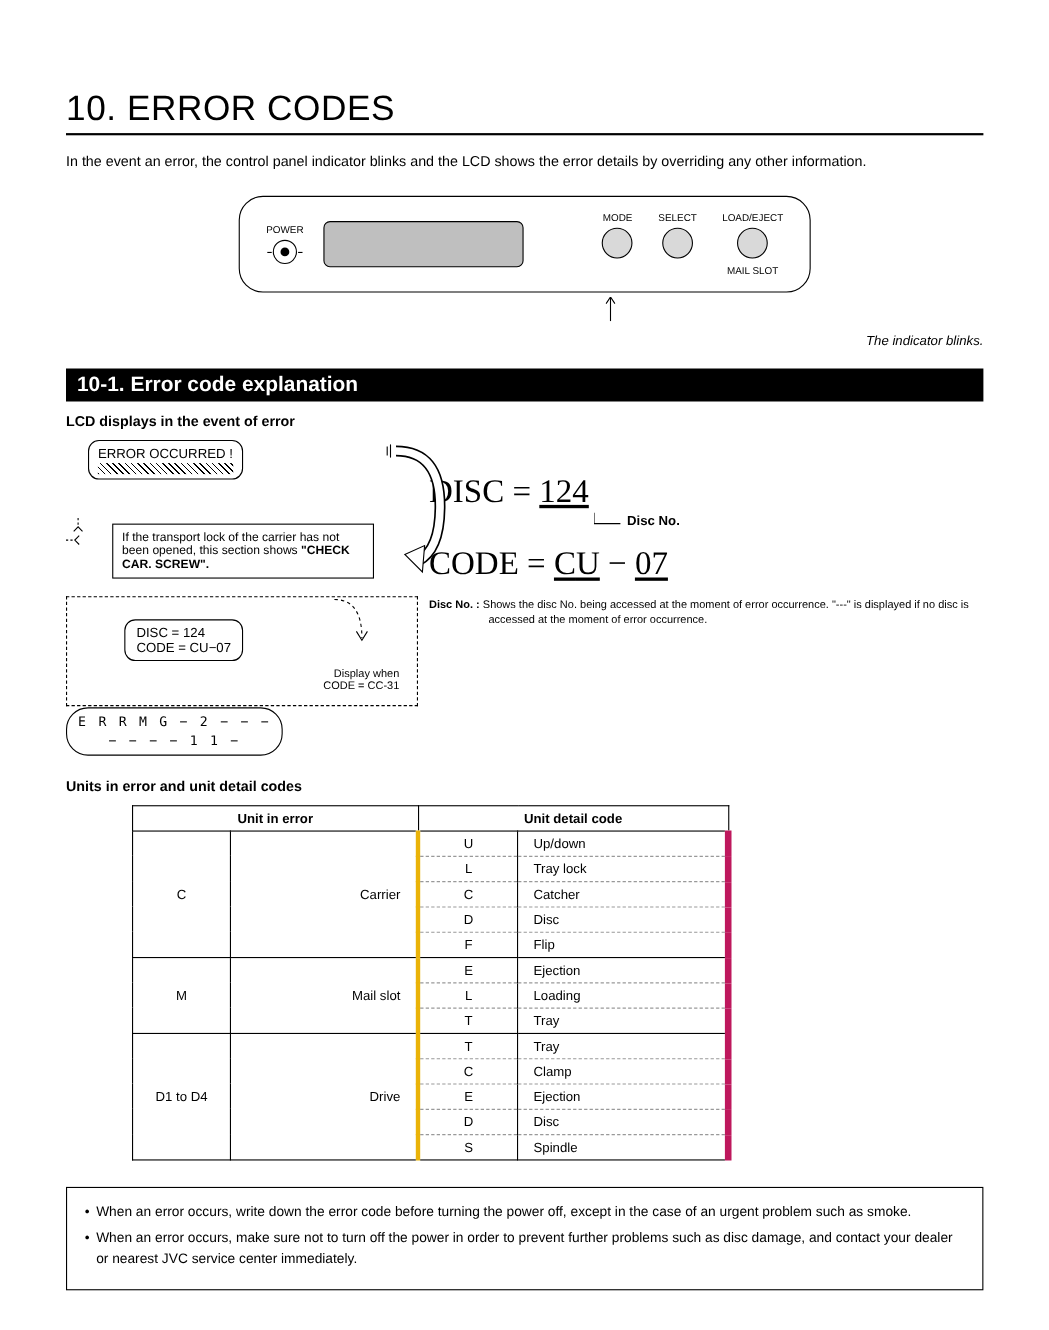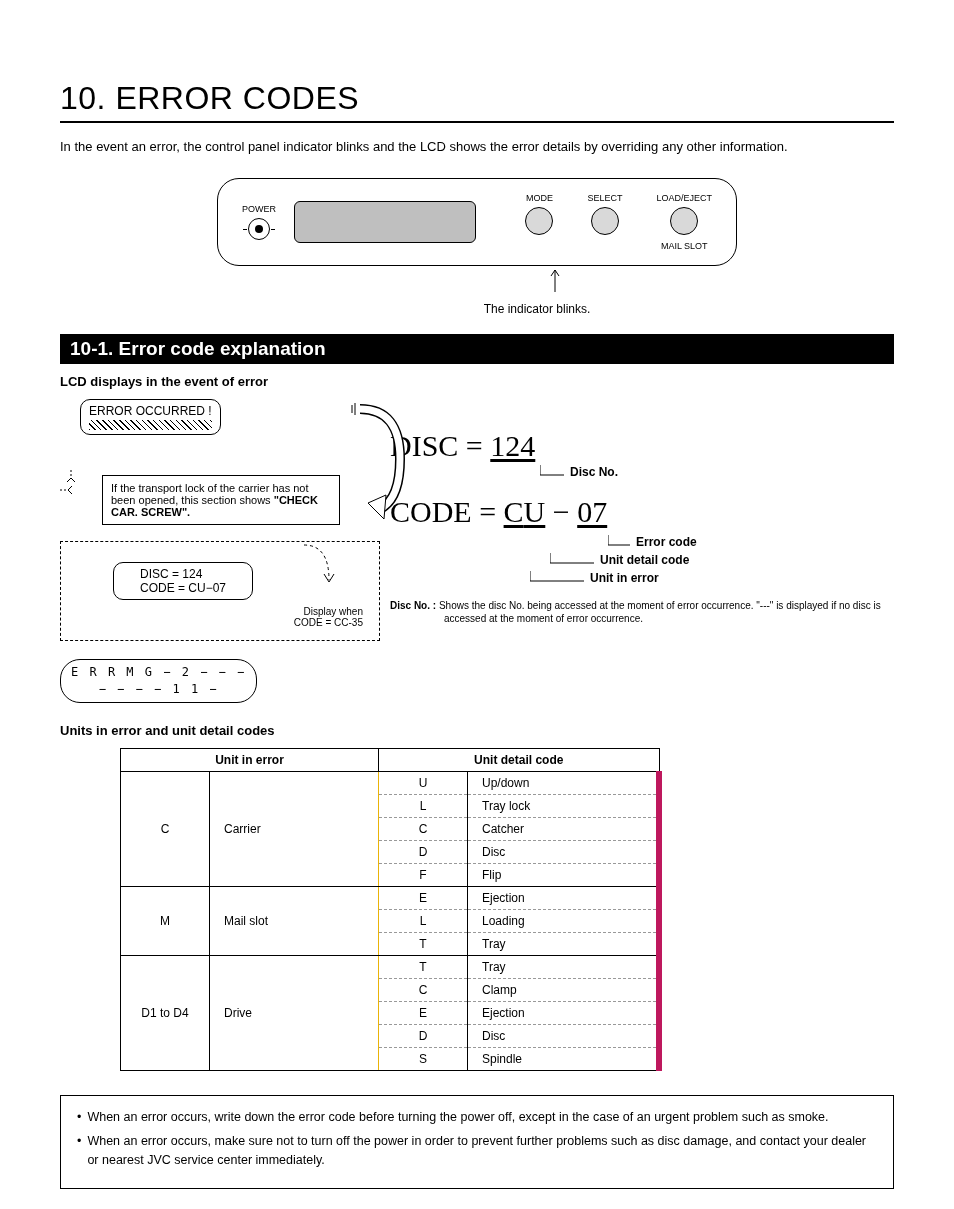--- a/index.html
+++ b/index.html
@@ -64,34 +64,35 @@
   .power-ticks::before, .power-ticks::after {
     content: ""; position: absolute; width: 4px; height: 1px; background:#000;
   }
   .power-ticks::before { left:-6px; top:50%; }
   .power-ticks::after { right:-6px; top:50%; }
   .lcd {
     width: 180px; height: 40px; background: #bfbfbf;
     border: 1.5px solid #000; border-radius: 6px;
   }
   .btn-group {
-    display: flex; gap: 34px; align-items: flex-start;
+    display: flex; gap: 23px; align-items: flex-start;
     margin-left: auto;
   }
   .btn-col { text-align: center; font-size: 9px; }
   .btn-label-top { margin-bottom: 4px; height: 10px; }
   .btn-circle {
     width: 26px; height: 26px; border: 1.5px solid #000; border-radius: 50%;
     background: #d9d9d9; display: inline-block;
   }
   .btn-label-bottom { margin-top: 4px; height: 10px; }
   .indicator-text {
     font-size: 12px;
-    text-align: center;
+    text-align: right;
     margin: 8px 0 18px 120px;
+    font-style: italic;
   }
   .arrow-up {
     text-align:center; margin-left: 155px; margin-top:-4px; margin-bottom:-2px;
   }
   .section-bar {
     background: #000; color: #fff; font-size: 19px; font-weight: bold;
     padding: 4px 10px; margin-bottom: 10px;
   }
   .bold13 { font-size: 13px; font-weight: bold; margin-bottom: 10px; }
   .diagram-row {
@@ -112,29 +113,29 @@
   .info-box {
     border: 1px solid #000; padding: 6px 8px; font-size: 11px;
     width: 220px; margin-top: 20px; background:#fff; position:relative; z-index:2;
   }
   .dash-frame {
     border: 1px dashed #000; padding: 20px 12px 12px 12px;
     margin-top: 16px; position:relative;
   }
   .lcd-box2 {
     border: 1.5px solid #000; border-radius: 10px;
-    padding: 4px 26px; font-size: 12px; display: inline-block;
+    padding: 4px 10px; font-size: 12px; display: inline-block;
     margin-left: 40px; background:#fff;
   }
   .display-note { font-size: 10px; text-align:right; margin: 6px 4px 0 0; }
   .lcd-err {
     border: 1.5px solid #000; border-radius: 20px;
     padding: 4px 10px; font-size: 12px; display: inline-block;
     font-family: monospace; letter-spacing: 2px; line-height:1.4;
-    margin-top: 18px; background:#fff;
+    margin-top: 1px; background:#fff;
   }
   .big-code {
     font-family: "Times New Roman", serif;
     font-size: 30px;
   }
   .big-code .under { text-decoration: underline; text-underline-offset: 3px;}
   .footnote {
     font-size: 10px; margin-top: 14px; line-height:1.3;
     padding-left: 54px; text-indent: -54px;
   }
@@ -147,21 +148,21 @@
     padding: 4px 14px;
   }
   .tbl th {
     border: 1px solid #000; font-weight: bold; text-align:center;
   }
   .tbl td.unit-code {
     border-left:1px solid #000; border-right:1px solid #000;
     text-align:center; width: 60px;
   }
   .tbl td.unit-name {
-    border-right:1px solid #eab308; width: 140px; text-align:left;
+    border-right:4px solid #eab308; width: 140px; text-align:right;
   }
   .tbl td.det-code {
     border-right:1px solid #000; text-align:center; width:60px;
     border-bottom: 1px dashed #999;
   }
   .tbl td.det-name {
     border-right:6px solid #be185d; width: 160px;
     border-bottom: 1px dashed #999;
   }
   .tbl tr.group-end td.det-code,
@@ -266,21 +267,21 @@
         </div>
       </div>
 
       <div class="dash-frame">
         <div class="lcd-box2">
           <div>DISC = 124</div>
           <div>CODE = CU−07</div>
         </div>
         <div class="display-note">
           <span>Display when</span><br>
-          <span>CODE = CC-35</span>
+          <span>CODE = CC-31</span>
         </div>
         <div style="position:absolute; right:40px; bottom:46px;">
           <svg width="40" height="50">
             <path d="M5,5 Q30,5 30,40" fill="none" stroke="#000" stroke-dasharray="3,3"></path>
             <polyline points="25,34 30,42 35,34" fill="none" stroke="#000"></polyline>
           </svg>
         </div>
       </div>
 
       <div class="lcd-err">
@@ -300,43 +301,20 @@
             <line x1="0" y1="10" x2="24" y2="10" stroke="#000"></line>
           </svg>
         <span>Disc No.</span>
       </div>
 
       <div style="height:12px;"></div>
       <div class="big-code">
         <span>CODE = </span><span class="under">C</span><span class="under">U</span><span> − </span><span class="under">07</span>
       </div>
 
-      <div class="right-annot">
-        <div class="annot-line" style="margin-left:218px;">
-          <svg width="28" height="14">
-              <line x1="0" y1="0" x2="0" y2="10" stroke="#000"></line>
-              <line x1="0" y1="10" x2="22" y2="10" stroke="#000"></line>
-            </svg>
-          <span>Error code</span>
-        </div>
-        <div class="annot-line" style="margin-left:160px;">
-          <svg width="50" height="14">
-              <line x1="0" y1="-20" x2="0" y2="10" stroke="#000"></line>
-              <line x1="0" y1="10" x2="44" y2="10" stroke="#000"></line>
-            </svg>
-          <span>Unit detail code</span>
-        </div>
-        <div class="annot-line" style="margin-left:140px;">
-          <svg width="60" height="14">
-              <line x1="0" y1="-42" x2="0" y2="10" stroke="#000"></line>
-              <line x1="0" y1="10" x2="54" y2="10" stroke="#000"></line>
-            </svg>
-          <span>Unit in error</span>
-        </div>
-      </div>
 
       <div class="footnote">
         <b>Disc No. :</b>
         <span>Shows the disc No. being accessed at the moment of error occurrence. "---" is displayed if no disc is accessed at the moment of error occurrence.</span>
       </div>
     </div>
   </div>
 
   <div class="bold13">Units in error and unit detail codes</div>
 

